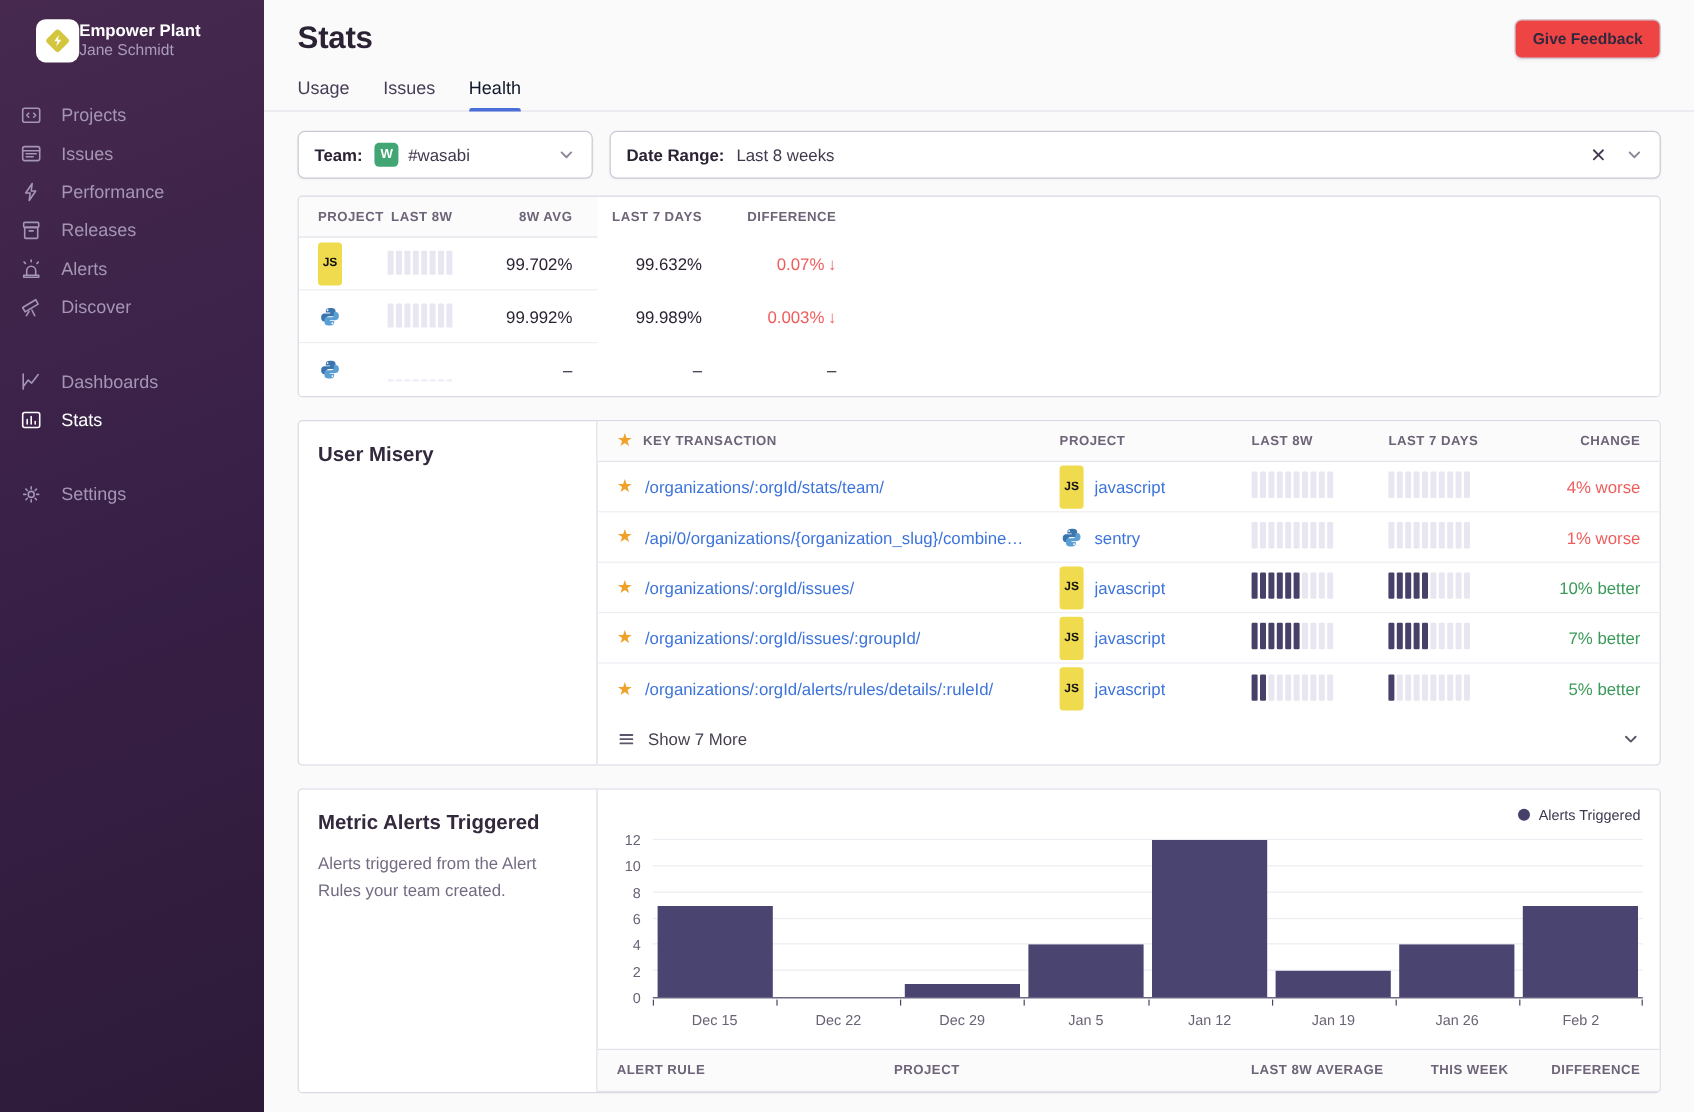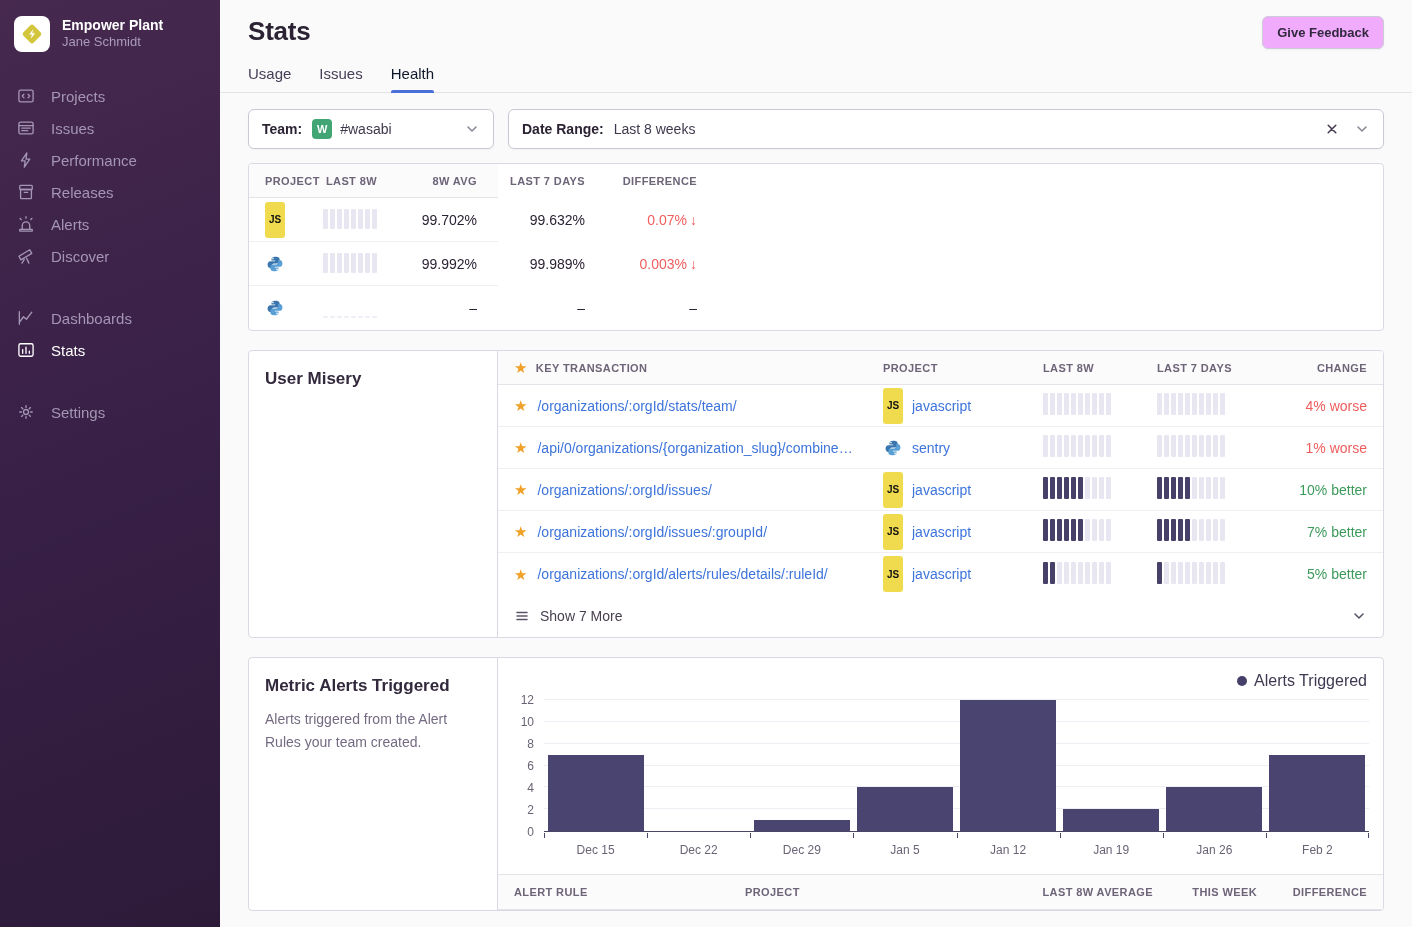--- a/index.html
+++ b/index.html
@@ -10,21 +10,21 @@
     color: #2b2233; background: #fafafa;
   }
   .app { display: flex; width: 100%; height: 100%; }
 
   
   .sidebar {
     width: 220px; flex: 0 0 220px; height: 100%;
     background: linear-gradient(158deg, #47294f 0%, #382046 48%, #2d1a39 100%);
     color: #a496b4; padding: 16px 0; display: flex; flex-direction: column;
   }
-  .org { display: flex; align-items: center; gap: 12px; padding: 0 14px; margin-bottom: 28px; cursor: pointer; }
+  .org { display: flex; align-items: center; padding: 0 30px; margin-bottom: 28px; cursor: pointer; }
   .org-logo { width: 36px; height: 36px; background: #fff; border-radius: 8px; display: grid; place-items: center; flex: 0 0 36px; }
   .org-logo svg { width: 26px; height: 26px; }
   .org-name { font-size: 14px; font-weight: 700; color: #fff; line-height: 1.25; }
   .org-user { font-size: 13px; color: #a99bba; line-height: 1.3; }
   .nav-group { margin-bottom: 30px; }
   .nav-group.push { margin-top: 4px; }
   .nav-item {
     display: flex; align-items: center; gap: 15px; padding: 6px 16px;
     font-size: 15px; cursor: pointer; color: #a496b4;
   }
@@ -32,21 +32,21 @@
   .nav-item .nav-icon svg { width: 20px; height: 20px; }
   .nav-item.active { color: #ffffff; }
 
   
   .main { flex: 1; min-width: 0; display: flex; flex-direction: column; background: #fafafa; }
   .page-header { border-bottom: 1px solid #e6e2ea; }
   .header-inner { padding: 16px 28px 0; }
   .title-row { display: flex; justify-content: space-between; align-items: flex-start; }
   h1.page-title { margin: 0; font-size: 26px; font-weight: 700; color: #2b2233; letter-spacing: -.2px; }
   .feedback-btn {
-    background: #f0abfc; border: 1px solid #cfcad8; border-radius: 6px;
+    background: #ef4444; border: 1px solid #cfcad8; border-radius: 6px;
     padding: 8px 14px; font-size: 13px; font-weight: 700; color: #32283d;
     box-shadow: 0 1px 2px rgba(40,30,60,.05); cursor: pointer;
     font-family: inherit;
   }
   .tabs { display: flex; gap: 28px; margin-top: 16px; }
   .tab { position: relative; padding-bottom: 10px; font-size: 15px; color: #473d56; cursor: pointer; }
   .tab.active { color: #0f172a; }
   .tab.active::after {
     content: ""; position: absolute; left: 0; right: 0; bottom: -1px; height: 3px;
     background: #4a6fd8; border-radius: 2px 2px 0 0;
@@ -127,21 +127,21 @@
 
   .show-more {
     display: flex; align-items: center; gap: 10px; height: 42px; padding: 0 16px;
     color: #48404f; font-size: 14px; cursor: pointer;
   }
   .show-more .icon-16 { color: #5c5468; }
   .show-more .chev { margin-left: auto; }
 
   
   .chart { position: relative; height: 216px; }
-  .legend { position: absolute; top: 14px; right: 16px; display: flex; align-items: center; gap: 7px; font-size: 16px; color: #3f3850; cursor: pointer; }
+  .legend { position: absolute; top: 14px; right: 16px; display: flex; align-items: center; gap: 7px; font-size: 12px; color: #3f3850; cursor: pointer; }
   .legend-dot { width: 10px; height: 10px; border-radius: 50%; background: #44406a; }
   .plot { position: absolute; left: 46px; right: 14px; top: 42px; bottom: 42px; border-bottom: 1px solid #4b4566; }
   .gridline { position: absolute; left: 0; right: 0; height: 1px; background: #ededf3; }
   .bars { position: absolute; left: 0; right: 0; top: 0; bottom: 0; display: flex; align-items: flex-end; }
   .bar-slot { flex: 1; height: 100%; display: flex; align-items: flex-end; justify-content: center; }
   .bar { width: 93%; background: #4a4570; }
   .yaxis { position: absolute; left: 0; top: 42px; bottom: 42px; width: 40px; }
   .ylab { position: absolute; right: 4px; transform: translateY(50%); font-size: 12px; color: #6a6375; }
   .xaxis { position: absolute; left: 46px; right: 14px; bottom: 0; height: 41px; display: flex; }
   .xaxis::after { content: ""; position: absolute; right: 0; top: 0; width: 1px; height: 5px; background: #4b4566; }

